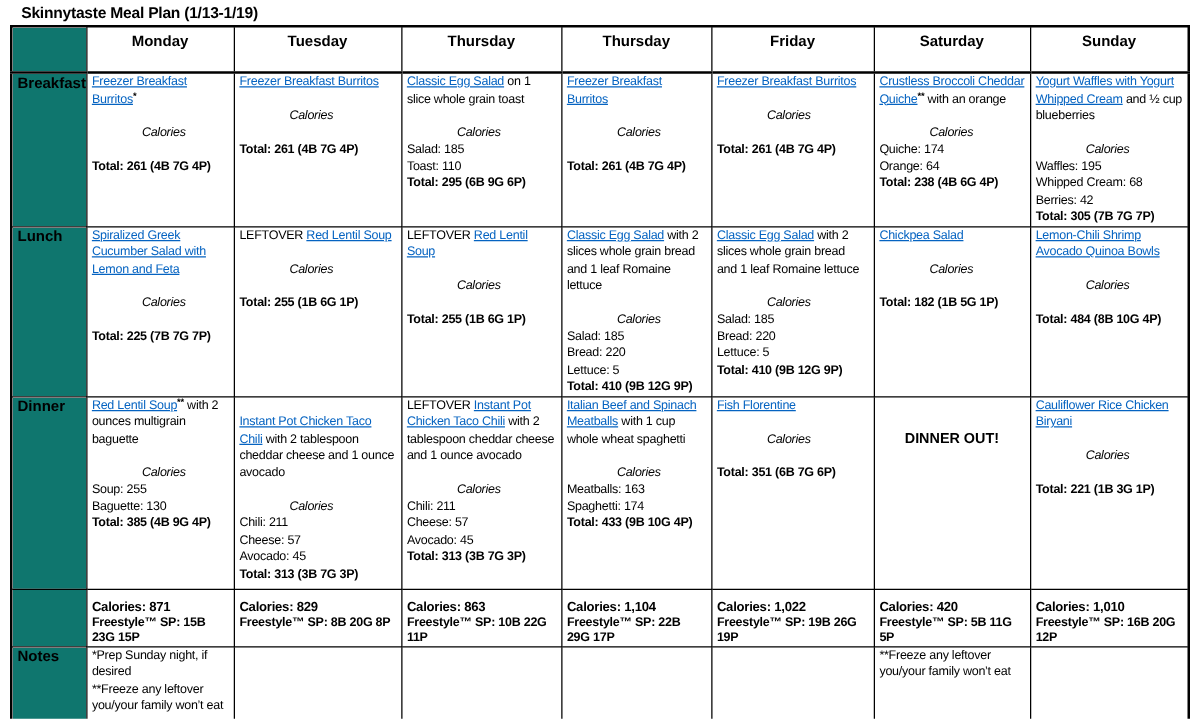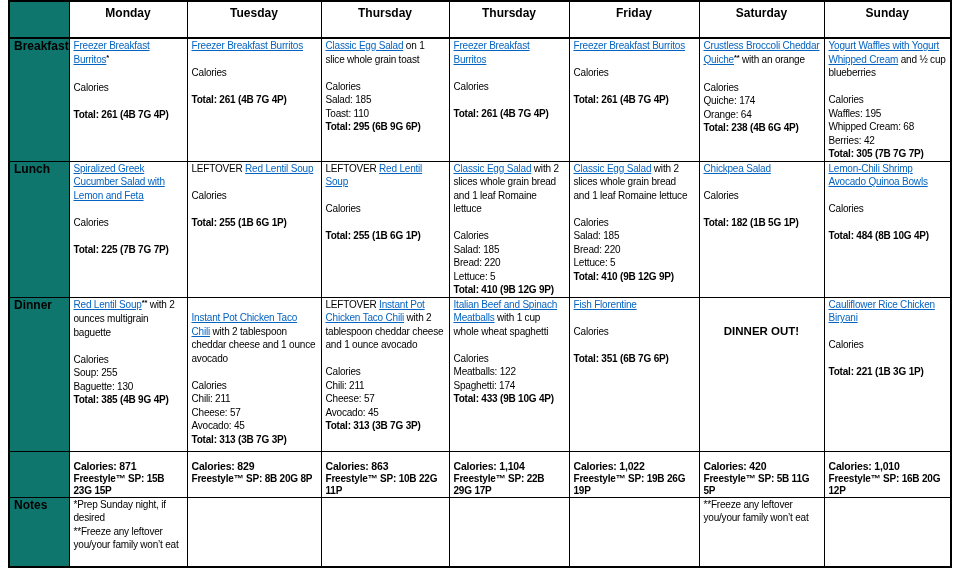--- a/index.html
+++ b/index.html
@@ -12,33 +12,34 @@
   col.c-thu{width:120px;} col.c-fri{width:130px;} col.c-sat{width:125px;} col.c-sun{width:127px;}
   th,td{border:1px solid #000;vertical-align:top;padding:0 4px;overflow:hidden;text-align:left;}
   tr.r-head{height:37px;} tr.r-breakfast{height:122px;} tr.r-lunch{height:125px;}
   tr.r-dinner{height:154px;} tr.r-totals{height:43px;} tr.r-notes{height:70px;}
   tr.r-head th{border-bottom:2px solid #000;font-size:12px;font-weight:bold;text-align:center;padding-top:4px;}
   .row-label{font-size:12px;font-weight:bold;background:#0f766e;}
   .cell{font-size:10px;line-height:13.5px;letter-spacing:-0.2px;}
   .line{min-height:13.5px;}
   .run-p{color:#000;}
   .run-b{font-weight:bold;}
-  .run-i{}
+  .run-i{font-style:italic;margin-left:40px;}
   .run-sup{font-weight:bold;font-size:7.5px;position:relative;top:-3px;color:#000;}
   a.run-link{color:#0563C1;text-decoration:underline;cursor:pointer;}
   .cell-center{text-align:center;}
   .cell-center .run-b{font-size:11.5px;letter-spacing:0;}
   .totals-cell{padding-top:8px;}
   .totals-cal{font-weight:bold;font-size:10.5px;line-height:13px;letter-spacing:-0.2px;}
   .totals-fs{font-weight:bold;font-size:10px;line-height:12px;letter-spacing:-0.2px;}
 </style>
 </head>
 <body>
 
 <div class="page">
+  <div class="doc-title">Skinnytaste Meal Plan (1/13-1/19)</div>
 
   <table class="mealplan">
     <colgroup>
       <col class="c-label">
         <col class="c-mon">
         <col class="c-tue">
         <col class="c-wed">
       <col class="c-thu">
         <col class="c-fri">
         <col class="c-sat">
@@ -197,21 +198,21 @@
             <div class="line"><span class="run-i">Calories</span></div>
             <div class="line"><span class="run-p">Chili: 211</span></div>
             <div class="line"><span class="run-p">Cheese: 57</span></div>
             <div class="line"><span class="run-p">Avocado: 45</span></div>
             <div class="line"><span class="run-b">Total: 313 (3B 7G 3P)</span></div>
           </td>
       <td class="cell">
             <div class="line"><a href="#" class="run-link">Italian Beef and Spinach Meatballs</a><span class="run-p"> with 1 cup whole wheat spaghetti</span></div>
             <div class="line">&nbsp;</div>
             <div class="line"><span class="run-i">Calories</span></div>
-            <div class="line"><span class="run-p">Meatballs: 122</span></div>
+            <div class="line"><span class="run-p">Meatballs: 163</span></div>
             <div class="line"><span class="run-p">Spaghetti: 174</span></div>
             <div class="line"><span class="run-b">Total: 433 (9B 10G 4P)</span></div>
           </td>
       <td class="cell">
             <div class="line"><a href="#" class="run-link">Fish Florentine</a></div>
             <div class="line">&nbsp;</div>
             <div class="line"><span class="run-i">Calories</span></div>
             <div class="line">&nbsp;</div>
             <div class="line"><span class="run-b">Total: 351 (6B 7G 6P)</span></div>
           </td>

